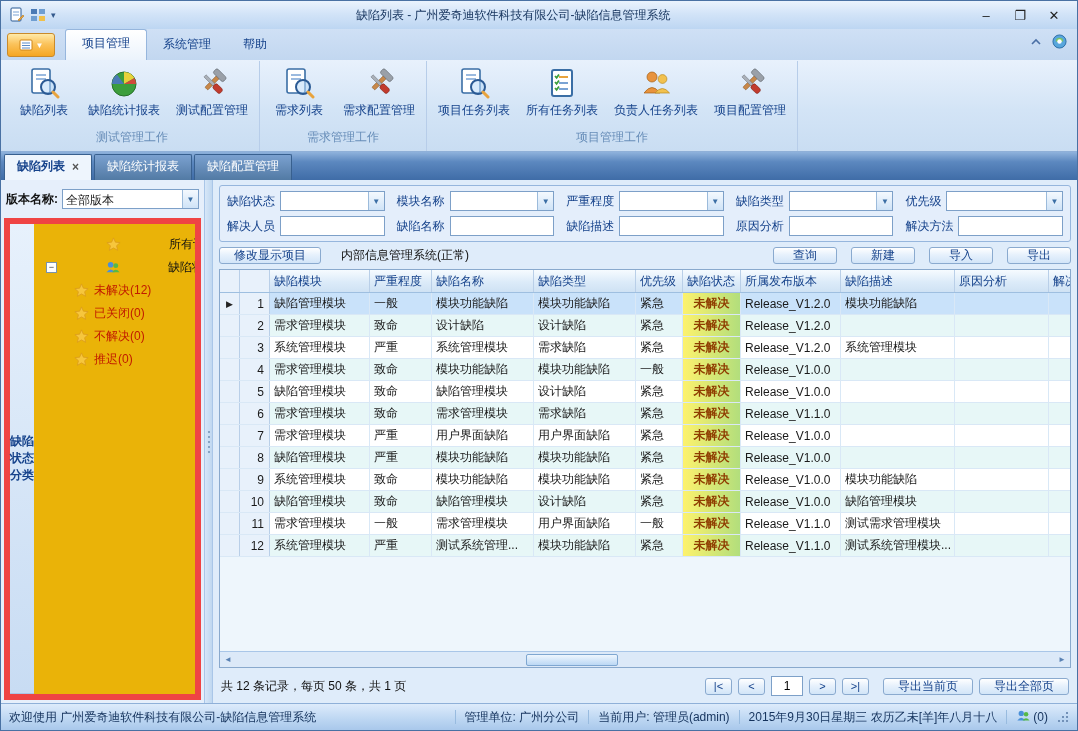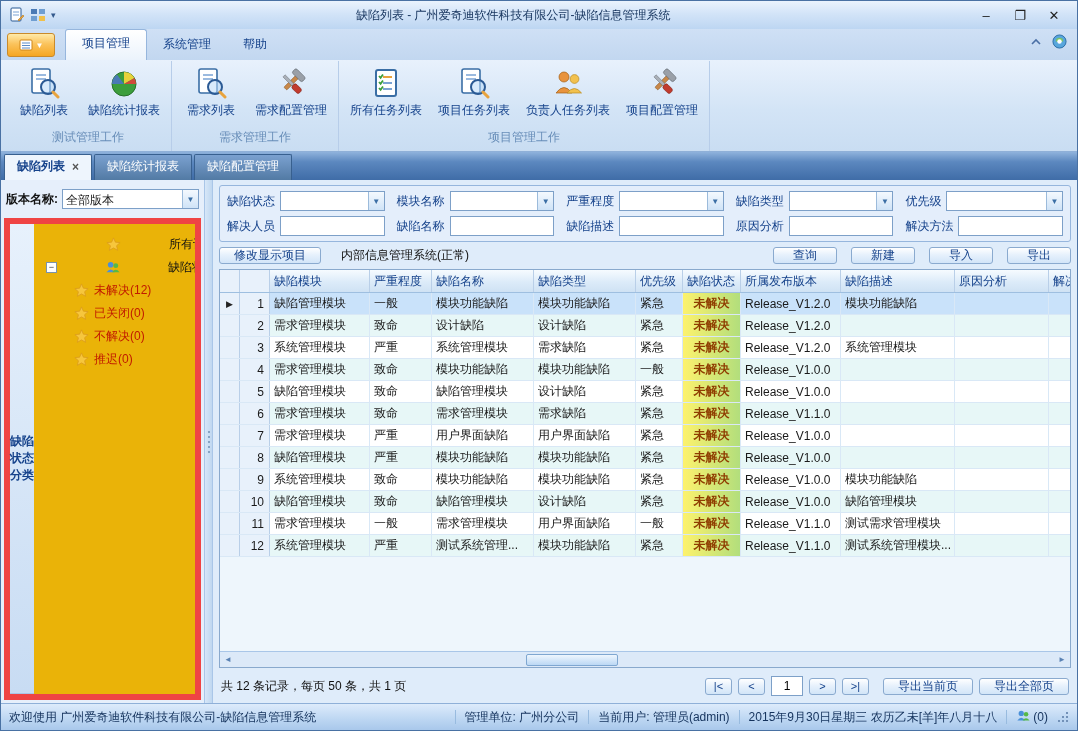--- a/index.html
+++ b/index.html
@@ -199,82 +199,97 @@
             <span class="ricon">
               <svg viewBox="0 0 32 32">
                 <circle cx="16" cy="17" r="12" fill="#3c9e3c" stroke="#27702a"></circle>
                 <path d="M16 17 L16 5 A12 12 0 0 1 26.4 11 Z" fill="#e8d23a"></path>
                 <path d="M16 17 L26.4 11 A12 12 0 0 1 28 17 Z" fill="#d04a3a"></path>
                 <path d="M16 17 L4 17 A12 12 0 0 1 9 7.4 Z" fill="#4a7ab5"></path>
               </svg>
             </span>
             <span class="rlabel">缺陷统计报表</span>
           </div>
-        </div>
-        <div class="rgroup-label">测试管理工作</div>
-      </div>
-      <div class="rgroup">
-        <div class="rgroup-items">
-          <div class="ritem">
-            <span class="ricon">
-              <svg viewBox="0 0 32 32">
-                <rect x="4" y="2" width="18" height="24" rx="2" fill="#fff" stroke="#3a6ea5" stroke-width="1.6"></rect>
-                <line x1="8" y1="8" x2="18" y2="8" stroke="#7aa3d4" stroke-width="1.5"></line>
-                <line x1="8" y1="12" x2="18" y2="12" stroke="#7aa3d4" stroke-width="1.5"></line>
-                <circle cx="20" cy="20" r="7" fill="rgba(185,218,250,.55)" stroke="#2b5a94" stroke-width="2"></circle>
-                <line x1="25" y1="25" x2="30" y2="30" stroke="#e8a33d" stroke-width="3" stroke-linecap="round"></line>
-              </svg>
-            </span>
-            <span class="rlabel">需求列表</span>
-          </div>
           <div class="ritem">
             <span class="ricon">
               <svg viewBox="0 0 32 32">
                 <g transform="rotate(45 16 16)">
                   <rect x="14" y="6" width="4" height="18" rx="1" fill="#c8884a" stroke="#8e5a26" stroke-width=".6"></rect>
                   <rect x="9" y="2" width="14" height="6" rx="2" fill="#9aa0a8" stroke="#5f666e" stroke-width=".6"></rect>
                 </g>
                 <g transform="rotate(-45 16 16)">
                   <rect x="14.6" y="6" width="3" height="14" fill="#aab0b8" stroke="#6b7077" stroke-width=".5"></rect>
                   <rect x="13" y="19" width="6" height="10" rx="2.4" fill="#c23b2e" stroke="#7e1f15" stroke-width=".6"></rect>
                 </g>
               </svg>
             </span>
+            <span class="rlabel">测试配置管理</span>
+          </div>
+        </div>
+        <div class="rgroup-label">测试管理工作</div>
+      </div>
+      <div class="rgroup">
+        <div class="rgroup-items">
+          <div class="ritem">
+            <span class="ricon">
+              <svg viewBox="0 0 32 32">
+                <rect x="4" y="2" width="18" height="24" rx="2" fill="#fff" stroke="#3a6ea5" stroke-width="1.6"></rect>
+                <line x1="8" y1="8" x2="18" y2="8" stroke="#7aa3d4" stroke-width="1.5"></line>
+                <line x1="8" y1="12" x2="18" y2="12" stroke="#7aa3d4" stroke-width="1.5"></line>
+                <circle cx="20" cy="20" r="7" fill="rgba(185,218,250,.55)" stroke="#2b5a94" stroke-width="2"></circle>
+                <line x1="25" y1="25" x2="30" y2="30" stroke="#e8a33d" stroke-width="3" stroke-linecap="round"></line>
+              </svg>
+            </span>
+            <span class="rlabel">需求列表</span>
+          </div>
+          <div class="ritem">
+            <span class="ricon">
+              <svg viewBox="0 0 32 32">
+                <g transform="rotate(45 16 16)">
+                  <rect x="14" y="6" width="4" height="18" rx="1" fill="#c8884a" stroke="#8e5a26" stroke-width=".6"></rect>
+                  <rect x="9" y="2" width="14" height="6" rx="2" fill="#9aa0a8" stroke="#5f666e" stroke-width=".6"></rect>
+                </g>
+                <g transform="rotate(-45 16 16)">
+                  <rect x="14.6" y="6" width="3" height="14" fill="#aab0b8" stroke="#6b7077" stroke-width=".5"></rect>
+                  <rect x="13" y="19" width="6" height="10" rx="2.4" fill="#c23b2e" stroke="#7e1f15" stroke-width=".6"></rect>
+                </g>
+              </svg>
+            </span>
             <span class="rlabel">需求配置管理</span>
           </div>
         </div>
         <div class="rgroup-label">需求管理工作</div>
       </div>
       <div class="rgroup">
         <div class="rgroup-items">
+          <div class="ritem">
+            <span class="ricon">
+              <svg viewBox="0 0 32 32">
+                <rect x="4" y="2" width="18" height="24" rx="2" fill="#fff" stroke="#3a6ea5" stroke-width="1.6"></rect>
+                <line x1="8" y1="8" x2="18" y2="8" stroke="#7aa3d4" stroke-width="1.5"></line>
+                <line x1="8" y1="12" x2="18" y2="12" stroke="#7aa3d4" stroke-width="1.5"></line>
+                <circle cx="20" cy="20" r="7" fill="rgba(185,218,250,.55)" stroke="#2b5a94" stroke-width="2"></circle>
+                <line x1="25" y1="25" x2="30" y2="30" stroke="#e8a33d" stroke-width="3" stroke-linecap="round"></line>
+              </svg>
+            </span>
+            <span class="rlabel">项目任务列表</span>
+          </div>
           <div class="ritem">
             <span class="ricon">
               <svg viewBox="0 0 32 32">
                 <rect x="6" y="3" width="20" height="26" rx="2" fill="#fff" stroke="#3a6ea5" stroke-width="2"></rect>
                 <line x1="13" y1="10" x2="22" y2="10" stroke="#e8a33d" stroke-width="2"></line>
                 <line x1="13" y1="16" x2="22" y2="16" stroke="#7aa3d4" stroke-width="2"></line>
                 <line x1="13" y1="22" x2="22" y2="22" stroke="#7aa3d4" stroke-width="2"></line>
                 <path d="M9 9 l1.6 1.8 L13 7.4" fill="none" stroke="#3c9e3c" stroke-width="1.8"></path>
                 <path d="M9 15 l1.6 1.8 L13 13.4" fill="none" stroke="#3c9e3c" stroke-width="1.8"></path>
                 <path d="M9 21 l1.6 1.8 L13 19.4" fill="none" stroke="#3c9e3c" stroke-width="1.8"></path>
               </svg>
             </span>
             <span class="rlabel">所有任务列表</span>
-          </div>
-          <div class="ritem">
-            <span class="ricon">
-              <svg viewBox="0 0 32 32">
-                <rect x="4" y="2" width="18" height="24" rx="2" fill="#fff" stroke="#3a6ea5" stroke-width="1.6"></rect>
-                <line x1="8" y1="8" x2="18" y2="8" stroke="#7aa3d4" stroke-width="1.5"></line>
-                <line x1="8" y1="12" x2="18" y2="12" stroke="#7aa3d4" stroke-width="1.5"></line>
-                <circle cx="20" cy="20" r="7" fill="rgba(185,218,250,.55)" stroke="#2b5a94" stroke-width="2"></circle>
-                <line x1="25" y1="25" x2="30" y2="30" stroke="#e8a33d" stroke-width="3" stroke-linecap="round"></line>
-              </svg>
-            </span>
-            <span class="rlabel">项目任务列表</span>
           </div>
           <div class="ritem">
             <span class="ricon">
               <svg viewBox="0 0 32 32">
                 <circle cx="12" cy="10" r="5" fill="#e8933d" stroke="#a35f14" stroke-width=".7"></circle>
                 <path d="M4 26 q8 -11 16 0 z" fill="#e8933d" stroke="#a35f14" stroke-width=".7"></path>
                 <circle cx="22.5" cy="12" r="4.4" fill="#f2c14e" stroke="#b98a1e" stroke-width=".7"></circle>
                 <path d="M15 26 q7.5 -9 14.5 0 z" fill="#f2c14e" stroke="#b98a1e" stroke-width=".7"></path>
               </svg>
             </span>

